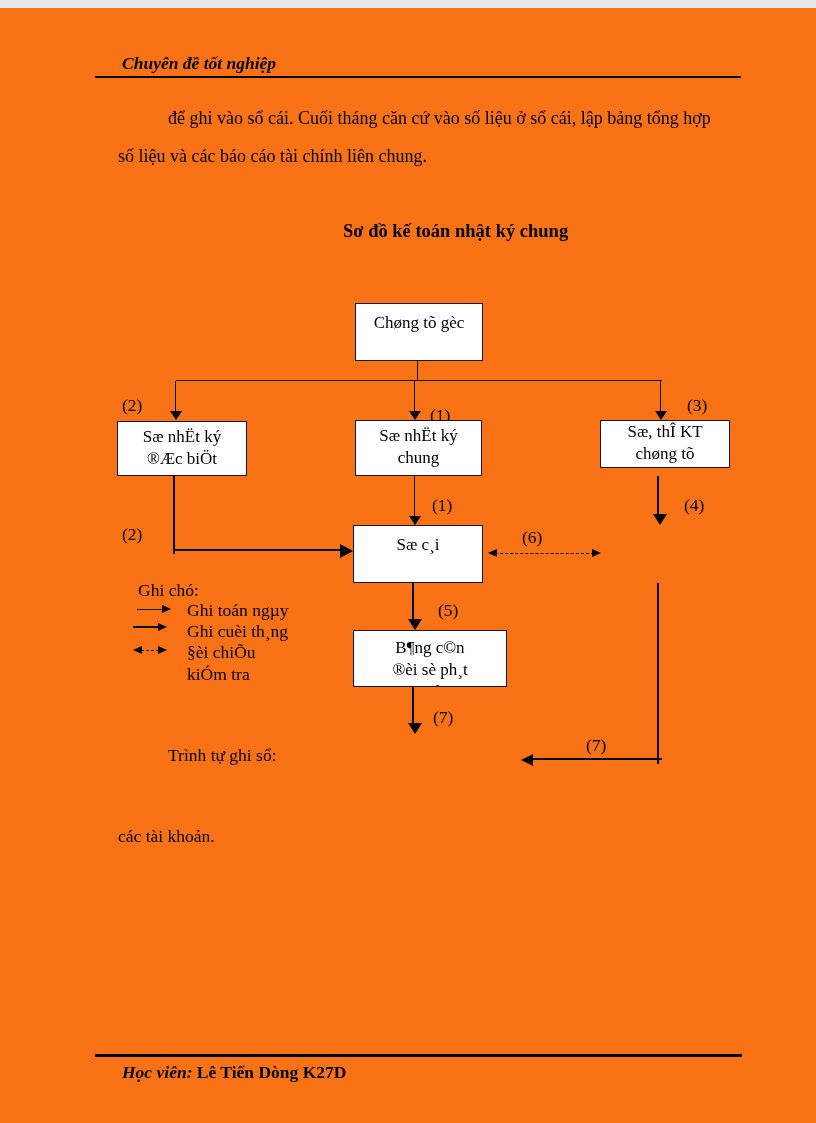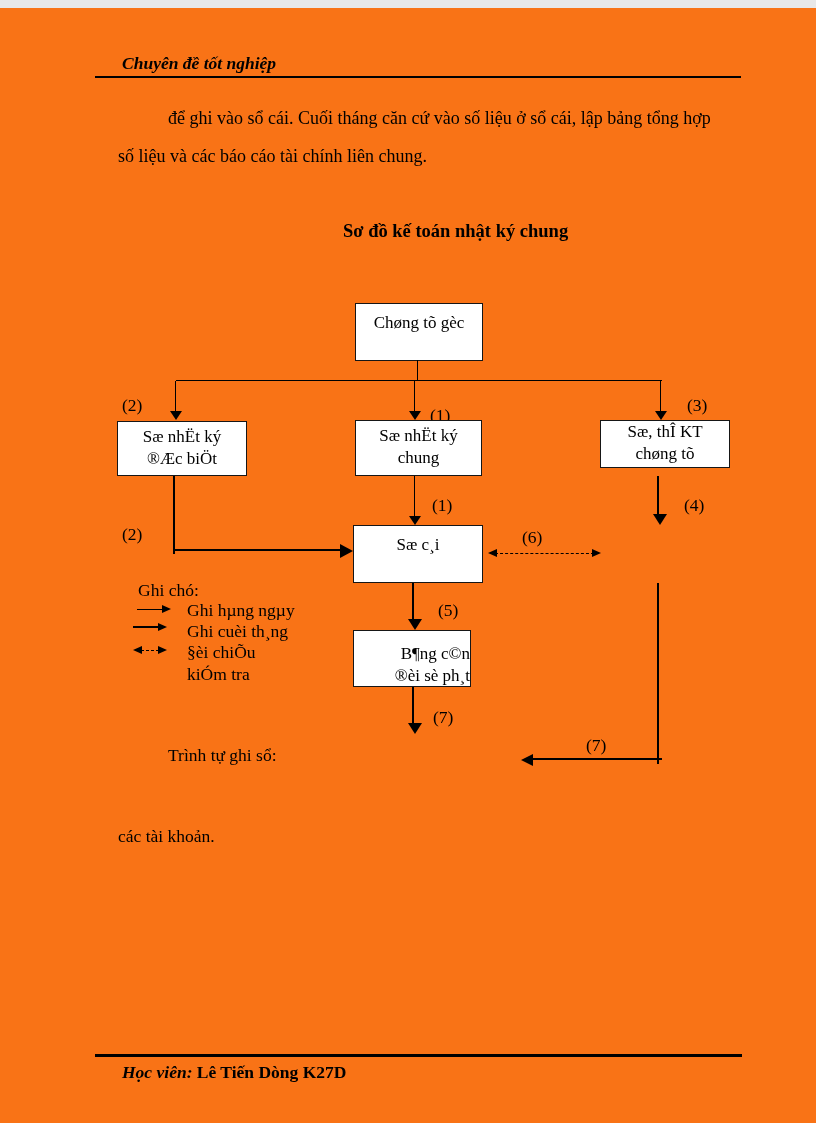--- a/index.html
+++ b/index.html
@@ -114,42 +114,42 @@
 
   <div class="arr-left-sm" style="left:488px; top:541px;"></div>
   <div class="dashline" style="left:495px; top:545px; width:99px;"></div>
   <div class="arr-right-sm" style="left:592px; top:541px;"></div>
   <div class="lbl" style="left:522px; top:519px;">(6)</div>
 
   <div class="dvline" style="left:412px; top:575px; height:37px;"></div>
   <div class="arr-down-big" style="left:408px; top:611px;"></div>
   <div class="lbl" style="left:438px; top:592px;">(5)</div>
 
-  <div class="box" style="left:353px; top:622px; width:118px; height:57px; padding-top:12px;text-align:right;">
+  <div class="box" style="left:353px; top:622px; width:154px; height:57px; padding-top:6px;">
     <span>B¶ng c©n</span><br>
     <span>®èi sè ph¸t</span><br>
     <span>sinh</span>
   </div>
 
   <div class="dvline" style="left:412px; top:679px; height:38px;"></div>
   <div class="arr-down-big" style="left:408px; top:715px;"></div>
   <div class="lbl" style="left:433px; top:699px;">(7)</div>
 
   <div class="dvline" style="left:657px; top:575px; height:181px;"></div>
   <div class="dhline" style="left:532px; top:750px; width:130px;"></div>
   <div class="arr-left-big" style="left:521px; top:746px;"></div>
   <div class="lbl" style="left:586px; top:727px;">(7)</div>
 
   <div class="abs legend-text" style="left:168px; top:737px;text-align:right;">Trình tự ghi sổ:</div>
 
   <div class="abs legend-text" style="left:138px; top:572px;">Ghi chó:</div>
 
   <div class="hline" style="left:137px; top:601px; width:26px;"></div>
   <div class="arr-right-sm" style="left:162px; top:597px;"></div>
-  <div class="abs legend-text" style="left:187px; top:592px;">Ghi hµng ngµy</div>
+  <div class="abs legend-text" style="left:187px; top:592px;">Ghi toán ngµy</div>
 
   <div class="dhline" style="left:133px; top:618px; width:26px;"></div>
   <div class="arr-right-sm" style="left:158px; top:615px;"></div>
   <div class="abs legend-text" style="left:187px; top:613px;">Ghi cuèi th¸ng</div>
 
   <div class="arr-left-sm" style="left:133px; top:638px;"></div>
   <div class="dashline" style="left:141px; top:642px; width:18px;"></div>
   <div class="arr-right-sm" style="left:158px; top:638px;"></div>
   <div class="abs legend-text" style="left:187px; top:634px;">§èi chiÕu</div>
   <div class="abs legend-text" style="left:187px; top:656px;">kiÓm tra</div>

